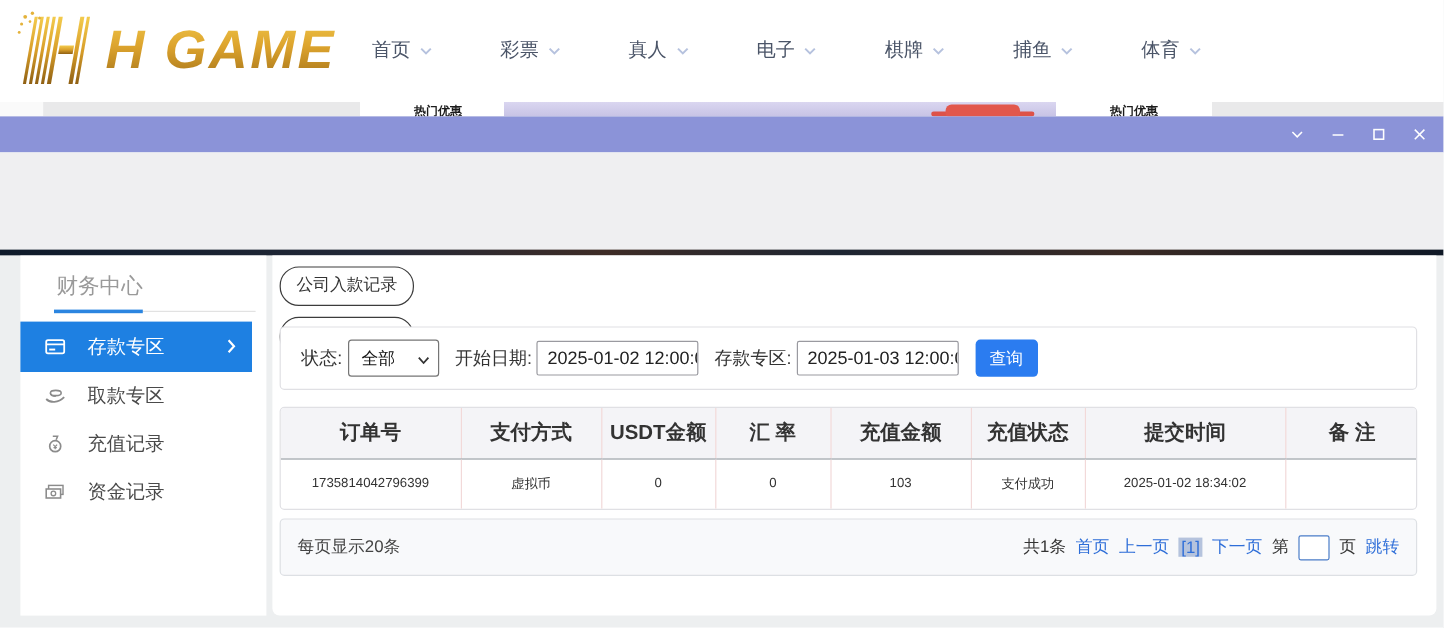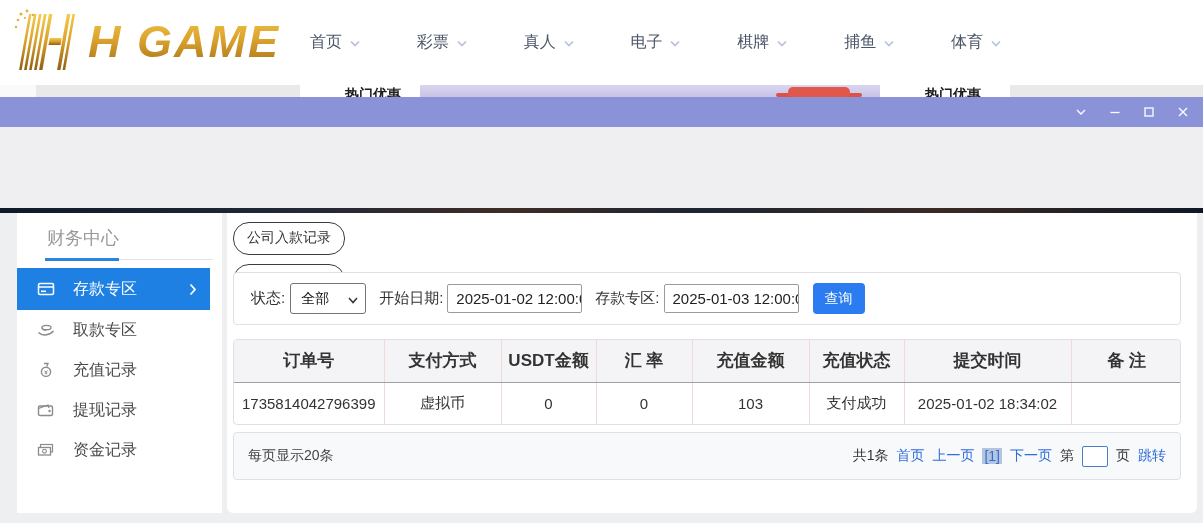--- a/index.html
+++ b/index.html
@@ -15,21 +15,21 @@
     -webkit-background-clip:text; background-clip:text; color:transparent;
   }
   .nav { position:absolute; left:310px; top:0; width:692px; height:85px; display:flex; align-items:center; justify-content:space-between; }
   .nav-item { display:flex; align-items:center; gap:7px; color:#4b5568; font-size:16px; cursor:pointer; }
 
   
   .peek { position:absolute; left:0; top:85px; width:1203px; height:12px; background:#e9e9ea; overflow:hidden; }
   .peek-white-a { position:absolute; left:0; top:0; width:36px; height:12px; background:#fafafa; }
   .peek-card1 { position:absolute; left:300px; top:0; width:120px; height:12px; background:#fff; }
   .peek-card2 { position:absolute; left:880px; top:0; width:130px; height:12px; background:#fff; }
-  .peek-promo { position:absolute; top:1px; font-size:14px; font-weight:bold; color:#1c1c1c; }
+  .peek-promo { position:absolute; top:1px; font-size:10px; font-weight:bold; color:#1c1c1c; }
   .peek-promo.p1 { left:345px; }
   .peek-promo.p2 { left:925px; }
   .peek-banner { position:absolute; left:420px; top:0; width:460px; height:12px; background:linear-gradient(180deg,#dad6f0,#c7c3e5); }
   .peek-red-base { position:absolute; left:776px; top:8px; width:86px; height:4px; background:#dd5248; border-radius:2px; }
   .peek-red { position:absolute; left:788px; top:2px; width:62px; height:10px; background:#e2574c; border-radius:5px 5px 2px 2px; }
 
   
   .titlebar { position:absolute; left:0; top:97px; width:1203px; height:30px; background:#8b93d8; }
   .win-icons { position:absolute; right:13px; top:0; height:30px; display:flex; align-items:center; gap:20px; }
   .win-btn { width:14px; height:14px; display:flex; align-items:center; justify-content:center; cursor:pointer; }
@@ -68,21 +68,21 @@
   .f-select { width:76px; height:31px; border:1px solid #757575; border-radius:3px; background:#fff; margin-left:5px;
     display:flex; align-items:center; justify-content:space-between; padding:0 7px 0 10px; font-size:14px; color:#111; cursor:pointer; }
   .f-input { width:135px; height:29px; border:1px solid #9a9aa0; border-radius:2px; font-size:15px; color:#222; padding:0 0 0 8px;
     font-family:"Liberation Sans","DejaVu Sans",sans-serif; }
   .gap12 { width:13px; } .gap4 { width:4px; }
   .query-btn { width:52px; height:31px; margin-left:14px; background:#2b7cf0; border:none; border-radius:4px; color:#fff; font-size:14px; cursor:pointer; }
 
   .table-box { position:absolute; left:6px; top:126px; width:948px; border:1px solid #e0e0e4; border-radius:4px; overflow:hidden; background:#fff; }
   table { width:100%; border-collapse:collapse; table-layout:fixed; }
   th { height:42px; background:#f4f4f7; font-size:17px; font-weight:bold; color:#333; border-bottom:1px solid #9ba1a8; border-left:1px solid #f2d9d9; text-align:center; }
-  td { height:42px; font-size:15px; color:#333; border-left:1px solid #f2d9d9; text-align:center; white-space:nowrap; overflow:hidden; }
+  td { height:42px; font-size:11px; color:#333; border-left:1px solid #f2d9d9; text-align:center; white-space:nowrap; overflow:hidden; }
   th:first-child, td:first-child { border-left:none; }
 
   .footer-box { position:absolute; left:6px; top:219px; width:948px; height:48px; background:#f8f9fb; border:1px solid #dde0e4; border-radius:4px;
     display:flex; align-items:center; justify-content:space-between; padding:0 14px; }
   .page-size { font-size:14px; color:#444; }
   .page-links { display:flex; align-items:center; gap:8px; font-size:14px; color:#333; }
   .plink { color:#2e6ed8; cursor:pointer; }
   .pcurrent { color:#2e6ed8; background:#b5c3dd; padding:0 2px; cursor:pointer; }
   .jump-input { width:26px; height:21px; border:1px solid #4a7cc8; border-radius:2px; background:#fff; }
 </style>
@@ -247,30 +247,20 @@
       <span class="sb-ico">
         <svg width="16" height="16" viewBox="0 0 16 16">
           <path d="M6 1.5 h4 l-1.2 3" stroke="#8b8b8b" stroke-width="1.3" fill="none"></path>
           <circle cx="8" cy="9.8" r="4.6" stroke="#8b8b8b" stroke-width="1.4" fill="none"></circle>
           <path d="M6.4 8.5 L8 10.2 L9.6 8.5 M8 10.2 V12.4 M6.6 11 H9.4" stroke="#8b8b8b" stroke-width="1" fill="none"></path>
         </svg>
       </span>
       <span>充值记录</span>
     </div>
 
-    <div class="sb-item">
-      <span class="sb-ico">
-        <svg width="18" height="16" viewBox="0 0 18 16">
-          <rect x="1.5" y="4" width="14" height="9.5" rx="1.5" stroke="#8b8b8b" stroke-width="1.4" fill="none"></rect>
-          <path d="M1.5 6.5 L11 3 L12 6" stroke="#8b8b8b" stroke-width="1.2" fill="none"></path>
-          <circle cx="12.5" cy="9" r="1.2" fill="#8b8b8b"></circle>
-        </svg>
-      </span>
-      <span>提现记录</span>
-    </div>
 
     <div class="sb-item">
       <span class="sb-ico">
         <svg width="18" height="16" viewBox="0 0 18 16">
           <rect x="3.5" y="2.5" width="12" height="7.5" stroke="#8b8b8b" stroke-width="1.2" fill="none"></rect>
           <rect x="1.5" y="5.5" width="12" height="7.5" stroke="#8b8b8b" stroke-width="1.3" fill="#fff"></rect>
           <circle cx="7.5" cy="9.2" r="1.9" stroke="#8b8b8b" stroke-width="1.1" fill="none"></circle>
         </svg>
       </span>
       <span>资金记录</span>

